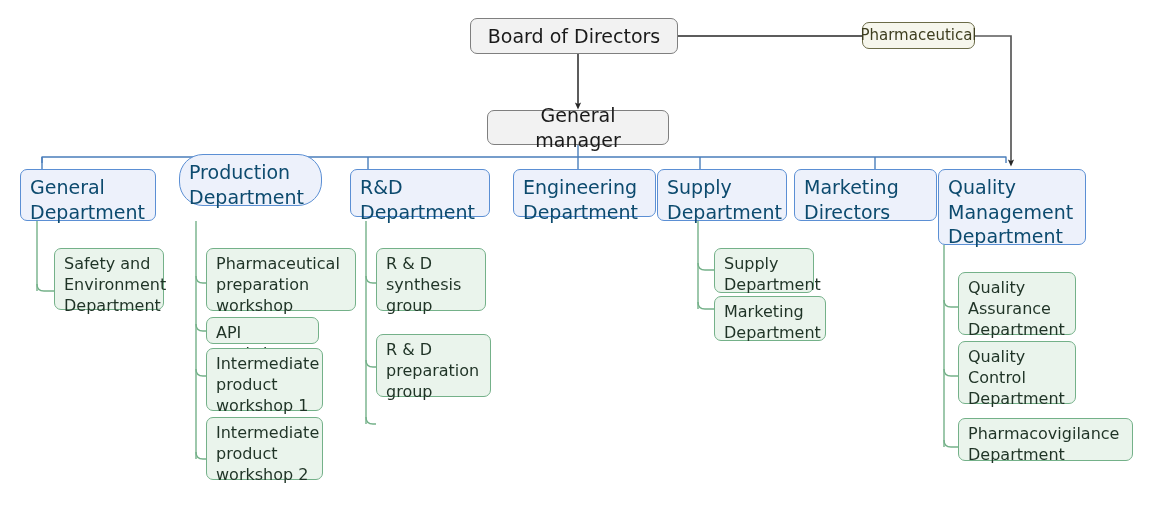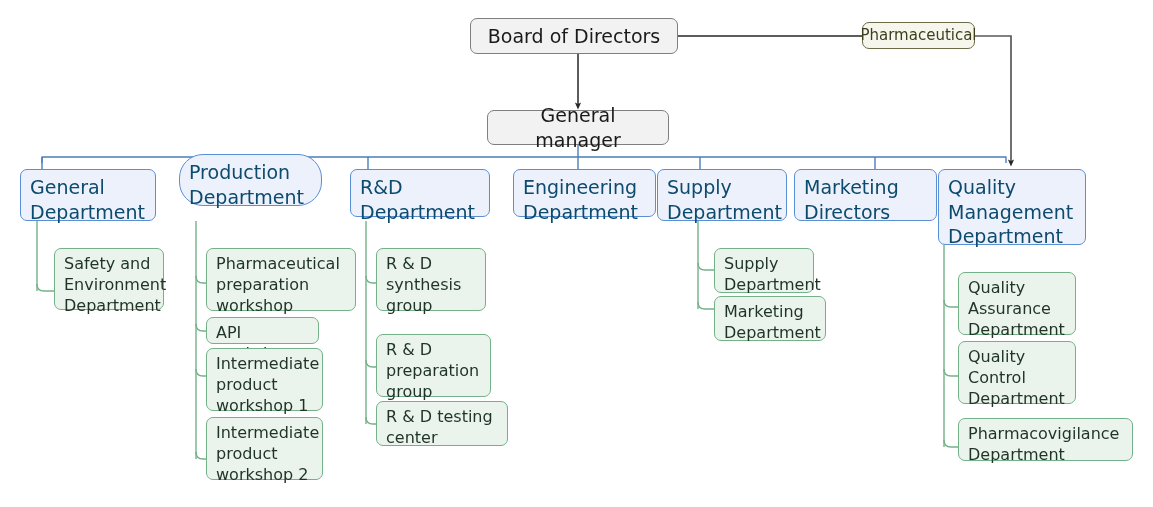--- a/index.html
+++ b/index.html
@@ -199,24 +199,20 @@
   <div class="node n-green" style="left:376px; top:248px; width:110px; height:63px;">
     <span>R &amp; D
 synthesis
 group</span>
   </div>
   <div class="node n-green" style="left:376px; top:334px; width:115px; height:63px;">
     <span>R &amp; D
 preparation
 group</span>
   </div>
-  <div class="node n-green" style="left:376px; top:401px; width:132px; height:45px;">
-    <span>R &amp; D testing
-center</span>
-  </div>
 
   <div class="node n-green" style="left:714px; top:248px; width:100px; height:45px;">
     <span>Supply
 Department</span>
   </div>
   <div class="node n-green" style="left:714px; top:296px; width:112px; height:45px;">
     <span>Marketing
 Department</span>
   </div>
 

